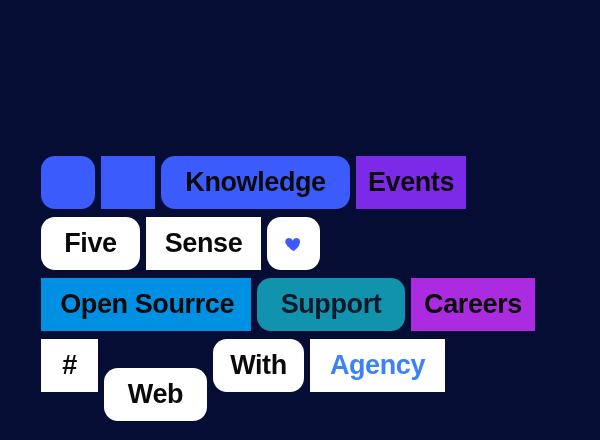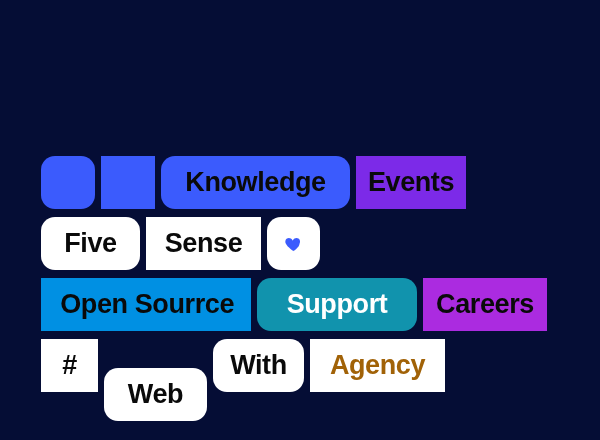--- a/index.html
+++ b/index.html
@@ -85,35 +85,35 @@
         <div class="tag rounded" style="background: rgb(255, 255, 255); color: rgb(59, 91, 253); width: 53px;">
           <svg viewBox="0 0 24 24" class="heart-svg">
             <path d="M12 21s-7.5-4.7-9.6-9.2C.6 8.1 2.6 4.5 6.1 4.5c2 0 3.4 1.1 4.2 2.2.4.5.6.9.7 1.2.1-.3.3-.7.7-1.2.8-1.1 2.2-2.2 4.2-2.2 3.5 0 5.5 3.6 3.7 7.3C19.5 16.3 12 21 12 21z" fill="#3b5bfd"></path>
           </svg>
         </div>
       </div>
       <div class="tag-row">
         <div class="tag square" style="background: rgb(0, 144, 227); color: rgb(10, 10, 10); width: 210px; justify-content: flex-end;">
           <span>Open Sourrce</span>
         </div>
-        <div class="tag rounded" style="background: rgb(17, 147, 173); color: #ffffff; width: 160px;">
+        <div class="tag rounded" style="background: rgb(17, 147, 173); color: #0f172a; width: 148px;">
           <span>Support</span>
         </div>
         <div class="tag square" style="background: rgb(171, 43, 224); color: rgb(10, 10, 10); width: 124px;">
           <span>Careers</span>
         </div>
       </div>
       <div class="tag-row">
         <div class="tag square" style="background: rgb(255, 255, 255); color: rgb(10, 10, 10); width: 57px;">
           <span>#</span>
         </div>
         <div class="tag rounded" style="background: rgb(255, 255, 255); color: rgb(10, 10, 10); width: 103px; margin-top: 29px;">
           <span>Web</span>
         </div>
         <div class="tag rounded" style="background: rgb(255, 255, 255); color: rgb(10, 10, 10); width: 91px;">
           <span>With</span>
         </div>
-        <div class="tag square" style="background: rgb(255, 255, 255); color: #a16207; width: 135px;">
+        <div class="tag square" style="background: rgb(255, 255, 255); color: #3b82f6; width: 135px;">
           <span>Agency</span>
         </div>
       </div>
     </div>
 </div>
 
 </body></html>

